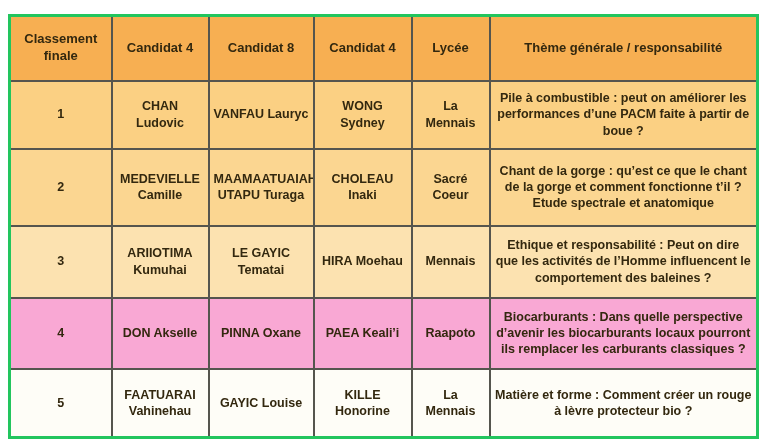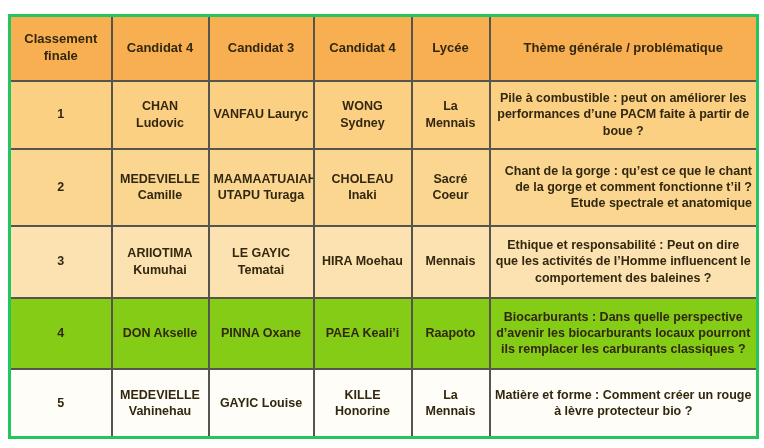--- a/index.html
+++ b/index.html
@@ -47,48 +47,48 @@
   tr.hdr  { height: 65px; }
   tr.r0 { height: 68px; }
   tr.r1 { height: 77px; }
   tr.r2 { height: 72px; }
   tr.r3 { height: 71px; }
   tr.r4 { height: 69px; }
 
   tr.r0 td { background: #fbd083; }
   tr.r1 td { background: #fbd691; }
   tr.r2 td { background: #fce2b0; }
-  tr.r3 td { background: #84cc16; }
+  tr.r3 td { background: #f9a8d4; }
   tr.r4 td { background: #fefdf7; }
 
   td.rank { font-size: 14px; }
   td.theme { padding: 2px 5px; }
-  td.theme.left { text-align: right; }
+  td.theme.left { text-align: center; }
 </style>
 </head>
 <body>
 
 <div class="page">
   <table class="results">
     <colgroup>
       <col class="c-rank">
         <col class="c-cand1">
         <col class="c-cand2">
       <col class="c-cand3">
         <col class="c-lycee">
         <col class="c-theme">
     </colgroup>
     <thead>
       <tr class="hdr">
         <th>Classement finale</th>
         <th>Candidat 4</th>
-        <th>Candidat 3</th>
+        <th>Candidat 8</th>
         <th>Candidat 4</th>
         <th>Lycée</th>
-        <th>Thème générale / problématique</th>
+        <th>Thème générale / responsabilité</th>
       </tr>
     </thead>
     <tbody>
       <tr class="r0">
         <td class="rank">1</td>
         <td>CHAN Ludovic</td>
         <td>VANFAU Lauryc</td>
         <td>WONG Sydney</td>
         <td>La Mennais</td>
         <td class="theme">Pile à combustible : peut on améliorer les performances d’une PACM faite à partir de boue ?</td>
@@ -112,21 +112,21 @@
       <tr class="r3">
         <td class="rank">4</td>
         <td>DON Akselle</td>
         <td>PINNA Oxane</td>
         <td>PAEA Keali’i</td>
         <td>Raapoto</td>
         <td class="theme">Biocarburants : Dans quelle perspective d’avenir les biocarburants locaux pourront ils remplacer les carburants classiques ?</td>
       </tr>
       <tr class="r4">
         <td class="rank">5</td>
-        <td>MEDEVIELLE Vahinehau</td>
+        <td>FAATUARAI Vahinehau</td>
         <td>GAYIC Louise</td>
         <td>KILLE Honorine</td>
         <td>La Mennais</td>
         <td class="theme">Matière et forme : Comment créer un rouge à lèvre protecteur bio ?</td>
       </tr>
     </tbody>
   </table>
 </div>
 
 </body></html>

